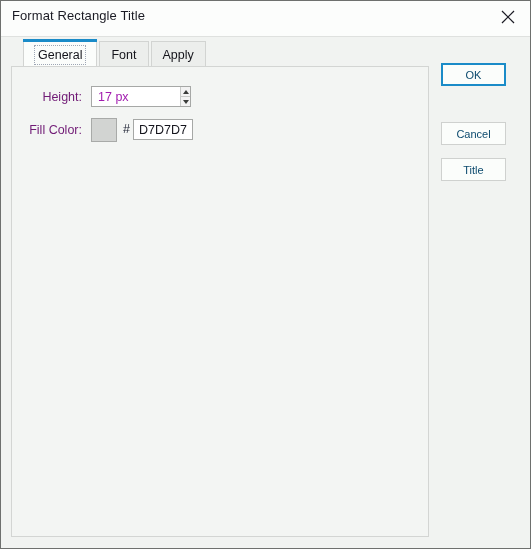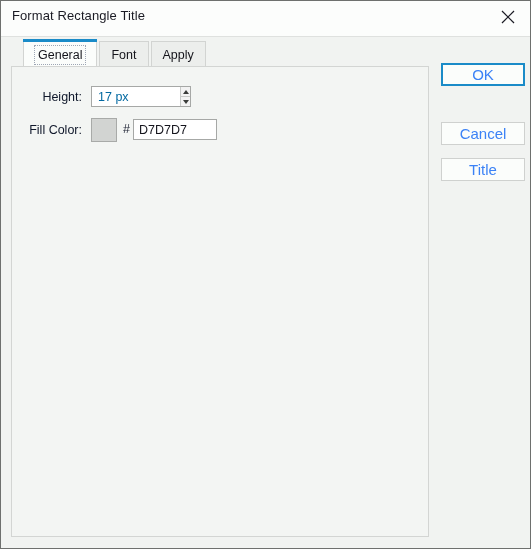--- a/index.html
+++ b/index.html
@@ -100,21 +100,21 @@
     left: 10px; top: 65px;
     width: 418px;
     height: 471px;
     box-sizing: border-box;
     background: #f3f5f3;
     border: 1px solid #d3d5d3;
   }
   .field-label {
     position: absolute;
     font-size: 12.5px;
-    color: #0f172a;
+    color: #701a75;
     text-align: right;
     white-space: nowrap;
   }
   #label-height { left: 0px; top: 23px; width: 70px; }
   #label-fill   { left: 0px; top: 56px; width: 70px; }
   
   #height-spin {
     position: absolute;
     left: 79px; top: 19px;
     width: 100px; height: 21px;
@@ -123,21 +123,21 @@
     background: #ffffff;
     display: flex;
   }
   #height-input {
     flex: 1 1 auto;
     border: none;
     outline: none;
     background: transparent;
     font-family: "Liberation Sans", sans-serif;
     font-size: 12.5px;
-    color: #0369a1;
+    color: #a21caf;
     padding: 0 0 0 6px;
     min-width: 0;
   }
   #height-steppers {
     width: 17px;
     display: flex;
     flex-direction: column;
     border-left: 1px solid #c8cac8;
   }
   .stepper {
@@ -175,46 +175,46 @@
   }
   #hash-sign {
     position: absolute;
     left: 111px; top: 55px;
     font-size: 12.5px;
     color: #1d2233;
   }
   #hex-field {
     position: absolute;
     left: 121px; top: 52px;
-    width: 84px; height: 21px;
+    width: 60px; height: 21px;
     box-sizing: border-box;
     border: 1px solid #a6a8a6;
     background: #ffffff;
   }
   #hex-input {
     width: 100%; height: 100%;
     box-sizing: border-box;
     border: none; outline: none;
     background: transparent;
     font-family: "Liberation Sans", sans-serif;
     font-size: 12.5px;
     color: #14141c;
     padding: 0 0 0 5px;
   }
   
   .dlg-button {
     position: absolute;
     left: 440px;
-    width: 84px;
+    width: 65px;
     height: 23px;
     box-sizing: border-box;
     background: #fbfdfb;
     border: 1px solid #cfd1cf;
-    font-size: 15px;
-    color: #3b82f6;
+    font-size: 11px;
+    color: #0c4a6e;
     display: flex;
     align-items: center;
     justify-content: center;
     cursor: default;
     white-space: nowrap;
   }
   .dlg-button.default {
     border: 2px solid #1a8bc8;
   }
   #btn-ok     { top: 62px; }

